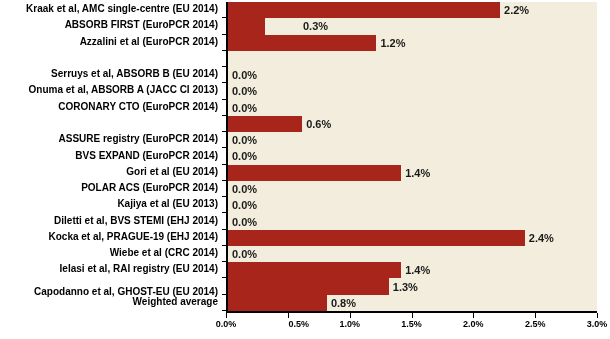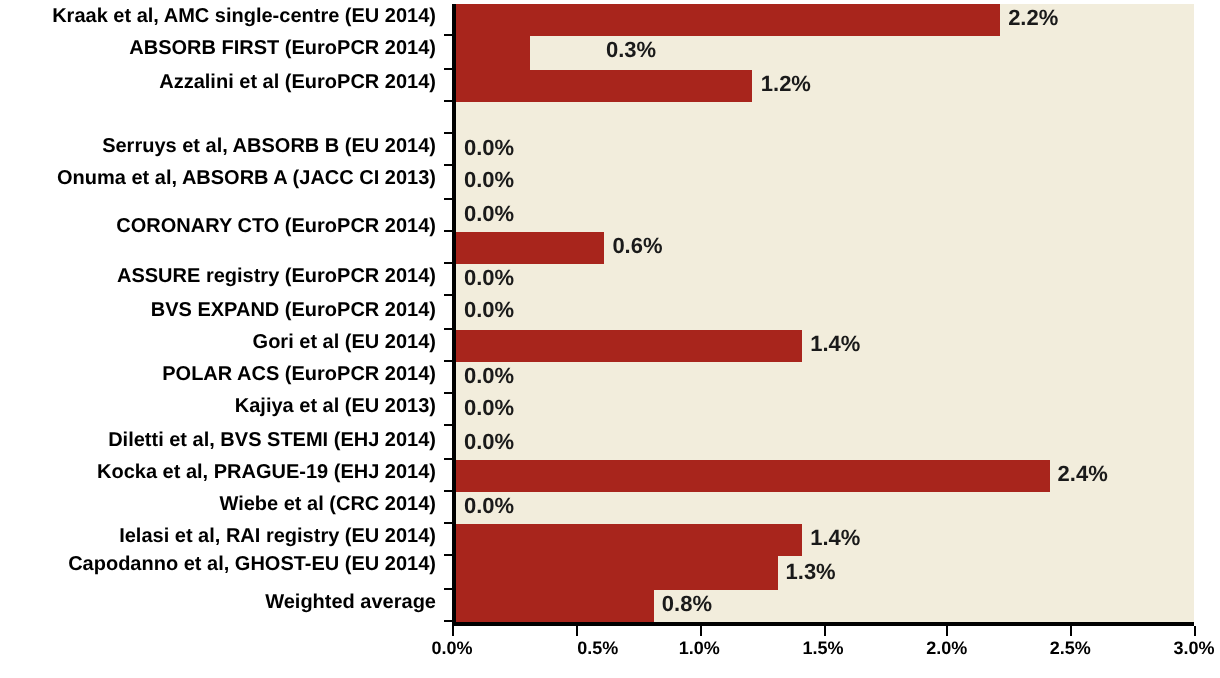--- a/index.html
+++ b/index.html
@@ -117,31 +117,31 @@
 <body>
 
 <div id="chart-root">
 
   <div id="label-column">
       <div class="cat-label" style="top: 2.13158px;">Kraak et al, AMC single-centre (EU 2014)</div>
       <div class="cat-label" style="top: 18.3947px;">ABSORB FIRST (EuroPCR 2014)</div>
       <div class="cat-label" style="top: 34.6579px;">Azzalini et al (EuroPCR 2014)</div>
       <div class="cat-label" style="top: 67.1842px;">Serruys et al, ABSORB B (EU 2014)</div>
       <div class="cat-label" style="top: 83.4474px;">Onuma et al, ABSORB A (JACC CI 2013)</div>
-      <div class="cat-label" style="top: 107px; padding-left: 6px;">CORONARY CTO (EuroPCR 2014)</div>
+      <div class="cat-label" style="top: 100px; padding-left: 6px;">CORONARY CTO (EuroPCR 2014)</div>
       <div class="cat-label" style="top: 132.237px;">ASSURE registry (EuroPCR 2014)</div>
       <div class="cat-label" style="top: 148.5px;">BVS EXPAND (EuroPCR 2014)</div>
       <div class="cat-label" style="top: 164.763px;">Gori et al (EU 2014)</div>
       <div class="cat-label" style="top: 181.026px;">POLAR ACS (EuroPCR 2014)</div>
       <div class="cat-label" style="top: 197.289px; margin-left: 12px;">Kajiya et al (EU 2013)</div>
       <div class="cat-label" style="top: 213.553px;">Diletti et al, BVS STEMI (EHJ 2014)</div>
       <div class="cat-label" style="top: 229.816px;">Kocka et al, PRAGUE-19 (EHJ 2014)</div>
       <div class="cat-label" style="top: 246.079px;">Wiebe et al (CRC 2014)</div>
       <div class="cat-label" style="top: 262.342px;">Ielasi et al, RAI registry (EU 2014)</div>
-      <div class="cat-label" style="top: 276px;">Capodanno et al, GHOST-EU (EU 2014)</div>
+      <div class="cat-label" style="top: 285px;">Capodanno et al, GHOST-EU (EU 2014)</div>
       <div class="cat-label" style="top: 294.868px;">Weighted average</div>
     </div>
 
   <div id="plot-area">
     <div id="plot-inner">
         <div class="bar-row" style="top: 0px; height: 16.2632px;">
           <div class="bar" style="width: 272.067px; background: rgb(168, 37, 28);"></div>
           <div class="bar-value" style="left: 276.067px;">2.2%</div>
         </div>
         <div class="bar-row" style="top: 16.2632px; height: 16.2632px;">

